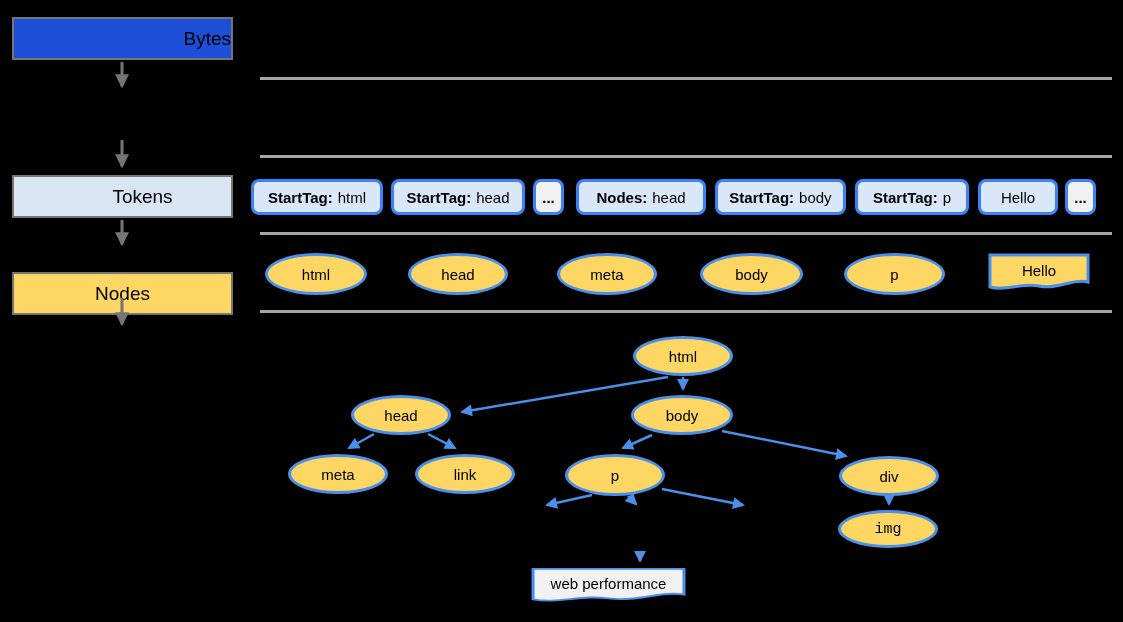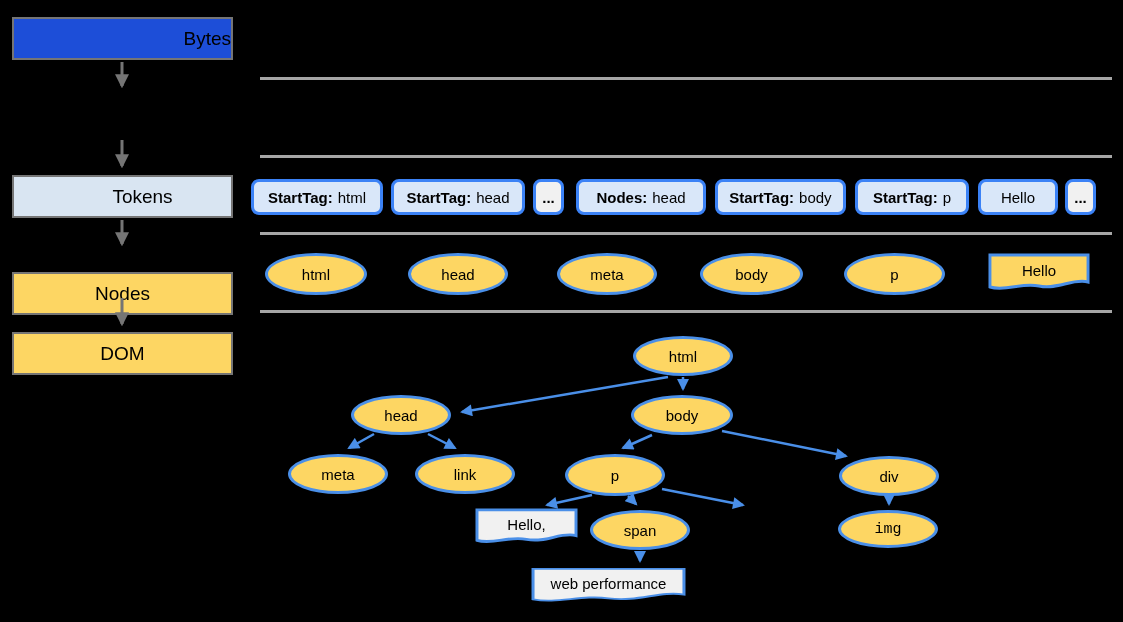--- a/index.html
+++ b/index.html
@@ -33,23 +33,20 @@
 <div id="canvas">
 
   <div class="stage green" style="top:17px;">
       <span>Bytes</span>
     </div>
   <div class="stage blue" style="top:175px;padding-left:40px;">
       <span>Tokens</span>
     </div>
   <div class="stage yellow" style="top:263px;margin-top:9px;">
       <span>Nodes</span>
-    </div>
-  <div class="stage yellow" style="top:332px;">
-      <span>DOM</span>
     </div>
 
   <div class="hr" style="top:77px;"></div>
   <div class="hr" style="top:155px;"></div>
   <div class="hr" style="top:232px;"></div>
   <div class="hr" style="top:310px;"></div>
 
   <div class="token" style="left:251px;width:132px;">
     <span class="tb">StartTag:</span>
     <span class="tv">html</span>
@@ -116,33 +113,24 @@
     </div>
   <div class="ell" style="left:415px;top:454px;width:100px;height:40px;">
       <span>link</span>
     </div>
   <div class="ell" style="left:565px;top:454px;width:100px;height:42px;">
       <span>p</span>
     </div>
   <div class="ell" style="left:839px;top:456px;width:100px;height:40px;align-items:center;">
       <span>div</span>
     </div>
-  <div class="ell" style="left:590px;top:510px;width:100px;height:40px;">
-      <span>span</span>
-    </div>
   <div class="ell" style="left:838px;top:510px;width:100px;height:38px;font-family:Liberation Mono, monospace;">
       <span>img</span>
     </div>
 
-  <div class="flag whitefill" style="left:475px;top:508px;width:103px;height:38px;">
-    <svg viewBox="0 0 104 40" preserveAspectRatio="none">
-      <path d="M2,2 L102,2 L102,29 C86,25 72,37 52,33 C34,29 18,39 2,34 Z" stroke="#4A8FE8" stroke-width="3" fill="#F1F1F1"></path>
-    </svg>
-    <div class="lbl">Hello,</div>
-  </div>
   <div class="flag whitefill" style="left:530px;top:567px;width:157px;height:38px;">
     <svg viewBox="0 0 104 40" preserveAspectRatio="none">
       <path d="M2,2 L102,2 L102,29 C86,25 72,37 52,33 C34,29 18,39 2,34 Z" stroke="#4A8FE8" stroke-width="2" fill="#F1F1F1"></path>
     </svg>
     <div class="lbl">web performance</div>
   </div>
 
   <svg class="edges">
     <defs>
       <marker id="ah-gray" markerUnits="userSpaceOnUse" markerWidth="14" markerHeight="14" viewBox="0 0 12 12" refX="10" refY="6" orient="auto">

